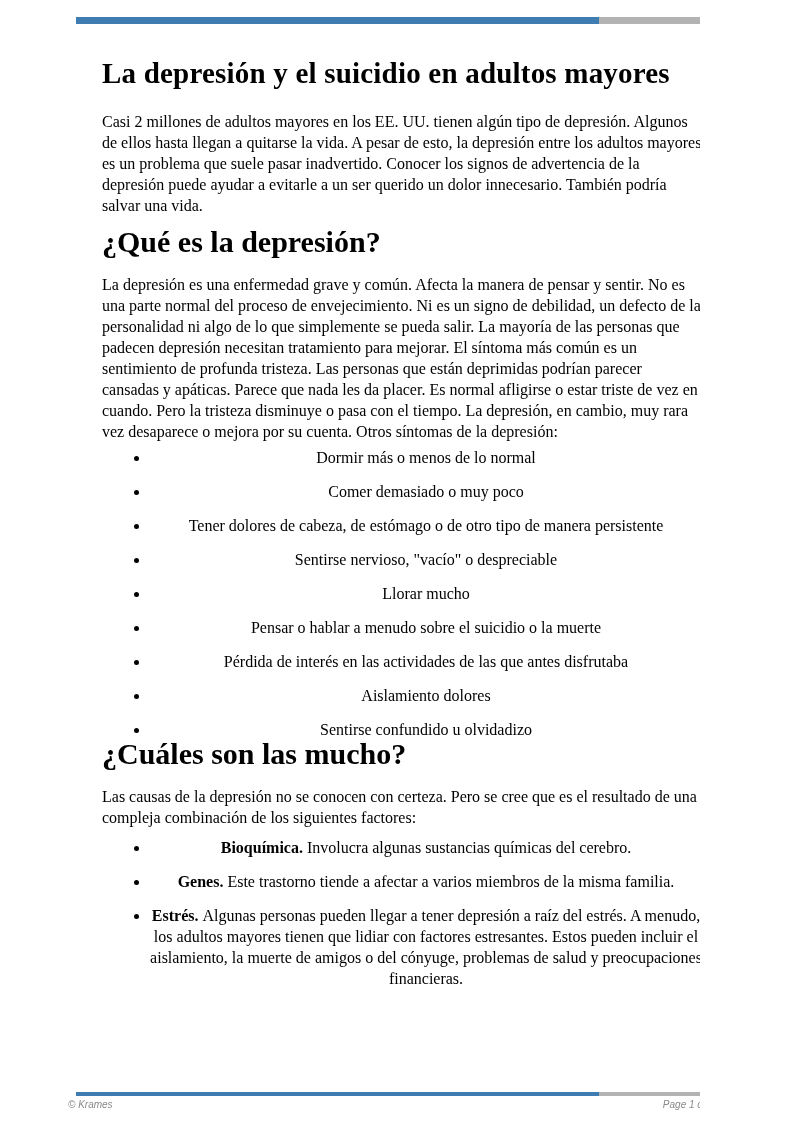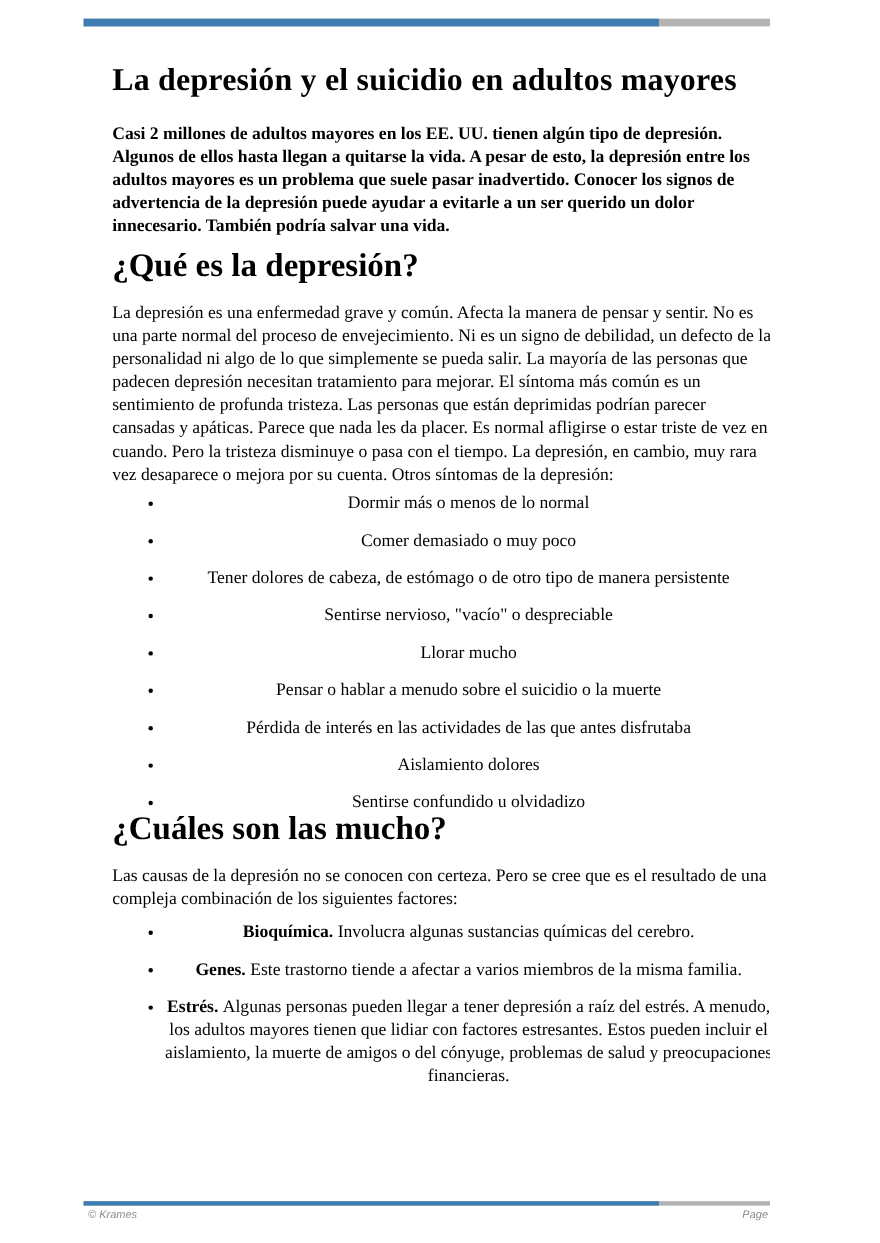--- a/index.html
+++ b/index.html
@@ -38,21 +38,21 @@
     font-size: 29px;
     line-height: 37px;
     font-weight: bold;
     letter-spacing: 0.2px;
   }
   p.body-text {
     margin: 0;
     font-size: 16px;
     line-height: 21px;
   }
-  p.intro { margin-top: 19px; font-weight: bold; }
+  p.intro { margin-top: 19px; }
   h2.section-heading {
     margin: 12px 0 0 0;
     font-size: 30px;
     line-height: 27px;
     font-weight: bold;
   }
   h2.second { margin-top: 0; }
   p.after-heading { margin-top: 19px; }
   ul.bullets {
     margin: 5px 0 0 0;
@@ -62,21 +62,21 @@
     list-style: disc outside;
     text-align: center;
   }
   ul.bullets li { margin: 0 0 13px 0; }
   ul.bullets li:last-child { margin-bottom: 0; }
   ul.causes { margin-top: 9px; }
   .lead { font-weight: bold; margin-right: 0.25em; }
 
   .footer-row {
     position: absolute;
-    left: 80px;
+    left: 68px;
     top: 1099px;
     width: 646px;
     display: flex;
     justify-content: space-between;
     font-family: "Liberation Sans", "DejaVu Sans", sans-serif;
     font-style: italic;
     font-size: 10px;
     color: #8a8a8a;
   }
 </style>

